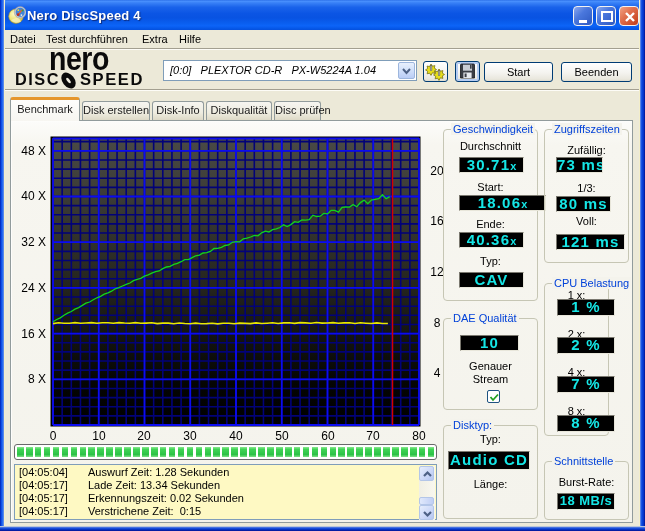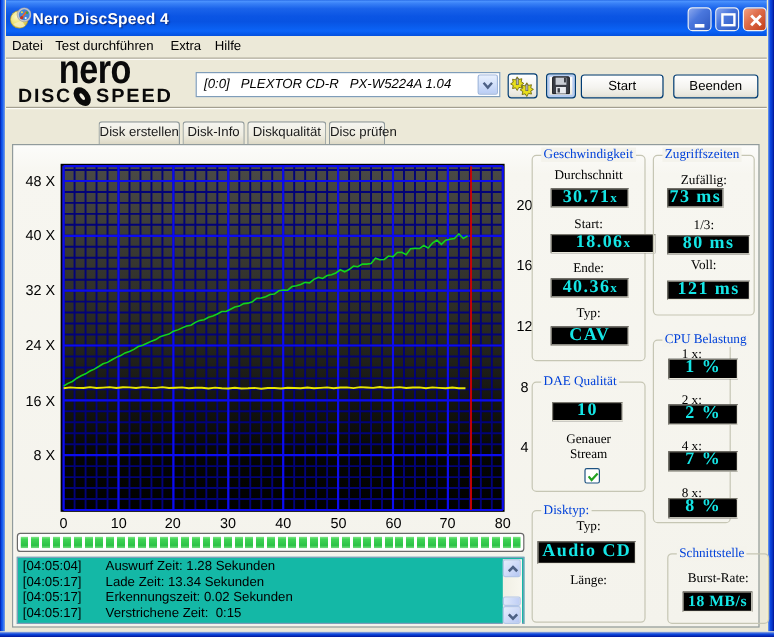--- a/index.html
+++ b/index.html
@@ -47,36 +47,36 @@
   text-align:center; font-size:11px; color:#1a1a1a; }
 #tab0 { left:10px; top:97px; width:70px; height:24px; background:linear-gradient(180deg,#fdfdfc 0%,#f7f6f1 100%);
   border-top:3px solid #e5962c; padding-top:3px; z-index:5; }
 .tabi { top:101px; height:19px; background:linear-gradient(180deg,#f6f5f0 0%,#eeece0 60%,#ddd9c6 100%); padding-top:2px; }
 #tab1 { left:82px; width:68px; } #tab2 { left:152px; width:52px; } #tab3 { left:206px; width:66px; } #tab4 { left:274px; width:47px;text-align:right; }
 
 #page { position:absolute; left:10px; top:120px; width:623px; height:403px; border:1px solid #919b9c;
   background:linear-gradient(180deg,#fcfcfa 0%,#f7f6f0 6%,#f4f3ec 100%);
   box-shadow:inset 1px 1px 0 #fdfdfb; }
 
-.grp { position:absolute; z-index:2; border:1px solid #c6c6b4; border-radius:4px;font-family:Liberation Serif, serif; }
+.grp { position:absolute; z-index:2; border:1px solid #c6c6b4; border-radius:4px; }
 .grp .gt { position:absolute; left:7px; top:-7px; background:#f4f3ec; padding:0 2px; color:#0041d9; font-size:11px; white-space:nowrap; }
 .lbl { position:absolute; width:100%; text-align:center; font-size:11px; color:#000; }
 .lcd { position:absolute; background:#000; border:1px solid; border-color:#7a786f #e8e6da #e8e6da #7a786f;
   color:#15e6e6; font-weight:bold; font-size:15px; line-height:13px; text-align:center; letter-spacing:1.2px; white-space:nowrap; overflow:hidden; }
 .lcd small { font-size:11px; letter-spacing:0; }
 
 #cbx { position:absolute; z-index:3; left:487px; top:390px; width:13px; height:13px; background:#fff; border:1px solid #1d5281; border-radius:2px; }
 
 #prog { position:absolute; z-index:2; left:14px; top:444px; width:423px; height:16px; border:1px solid #696969; border-radius:3px;
   background:#fff; padding:2px 2px; }
 #prog .blocks { width:100%; height:100%;
   background:linear-gradient(180deg,#8ae98f 0%,#3fd354 25%,#2cc246 75%,#7ce085 100%);
   -webkit-mask:repeating-linear-gradient(90deg,#000 0 6.6px,transparent 6.6px 8.93px); }
 
-#list { position:absolute; z-index:2; left:14px; top:464px; width:423px; height:56px; background:#14b8a6; border:1px solid #7f9db9; }
+#list { position:absolute; z-index:2; left:14px; top:464px; width:423px; height:56px; background:#fef9c3; border:1px solid #7f9db9; }
 #list .row { position:absolute; left:4px; font-size:11px; color:#000; white-space:pre; }
 #sb { position:absolute; right:1px; top:1px; width:16px; height:54px; background:linear-gradient(90deg,#f0efe4,#f8f7ef); }
 .sbtn { position:absolute; left:0px; width:15px; height:15px; border-radius:2px; border:1px solid #b3c6e8;
   background:linear-gradient(135deg,#e6eefc 0%,#cdd9f8 55%,#b4c6f2 100%); }
 #sthumb { position:absolute; left:0px; top:31px; width:15px; height:8px; border-radius:2px; border:1px solid #b3c6e8;
   background:linear-gradient(90deg,#e0e9fb,#c0cff5); }
 </style></head>
 <body>
 <div id="win">
   <div id="title">
@@ -155,20 +155,21 @@
           <path d="M0.5 1.5 Q0.5 0.5 1.5 0.5 L13.5 0.5 Q14.5 0.5 14.5 1.5 L14.5 14.5 L0.5 14.5 Z" fill="#3a3d45" stroke="#17181c" stroke-width="0.8"></path>
     <rect x="3" y="1.2" width="9" height="6" fill="#c9cdd4"></rect>
           <rect x="10" y="1.2" width="1.6" height="4" fill="#3a3d45"></rect>
     <rect x="3.4" y="9" width="8.2" height="5.5" fill="#e8eaee"></rect>
           <rect x="4.6" y="10" width="2" height="3.6" fill="#3a3d45"></rect>
         </g>
   </svg></div>
   <div class="xpbtn" id="bend">Beenden</div>
   <div class="xpbtn" id="bstart">Start</div>
 
+  <div class="tab" id="tab0">Benchmark</div>
   <div class="tab tabi" id="tab1">Disk erstellen</div>
   <div class="tab tabi" id="tab2">Disk-Info</div>
   <div class="tab tabi" id="tab3">Diskqualität</div>
   <div class="tab tabi" id="tab4">Disc prüfen</div>
   <div id="page"></div>
 
   <svg id="chart" width="645" height="531" viewBox="0 0 645 531" style="position:absolute;left:0;top:0;pointer-events:none;z-index:2">
 <defs>
 <linearGradient id="plotbg" x1="0" y1="0" x2="0" y2="1">
 <stop offset="0" stop-color="#4a4a46"></stop>
@@ -231,36 +232,36 @@
     <span class="gt">Disktyp:</span>
     <div class="lbl" style="top:7px">Typ:</div>
     <div class="lcd" style="left:4px;top:25px;width:82px;height:19px;padding-top:1px;">Audio CD</div>
     <div class="lbl" style="top:52px">Länge:</div>
   </div>
   <div class="grp" style="left:544px;top:129px;width:85px;height:134px;">
     <span class="gt">Zugriffszeiten</span>
     <div class="lbl" style="top:14px">Zufällig:</div>
     <div class="lcd" style="left:11px;top:27px;width:47px;height:16px;">73 ms</div>
     <div class="lbl" style="top:52px">1/3:</div>
-    <div class="lcd" style="left:11px;top:66px;width:69px;height:16px;">80 ms</div>
+    <div class="lcd" style="left:11px;top:66px;width:55px;height:16px;">80 ms</div>
     <div class="lbl" style="top:85px">Voll:</div>
     <div class="lcd" style="left:11px;top:104px;width:69px;height:16px;">121 ms</div>
   </div>
   <div class="grp" style="left:544px;top:283px;width:65px;height:153px;">
     <span class="gt">CPU Belastung</span>
     <div class="lbl" style="top:5px">1 x:</div>
     <div class="lcd" style="left:12px;top:15px;width:58px;height:17px;">1 %</div>
     <div class="lbl" style="top:44px">2 x:</div>
     <div class="lcd" style="left:12px;top:53px;width:58px;height:17px;">2 %</div>
     <div class="lbl" style="top:82px">4 x:</div>
     <div class="lcd" style="left:12px;top:92px;width:58px;height:17px;">7 %</div>
     <div class="lbl" style="top:121px">8 x:</div>
     <div class="lcd" style="left:12px;top:131px;width:58px;height:17px;">8 %</div>
   </div>
-  <div class="grp" style="left:544px;top:461px;width:85px;height:59px;margin-left:12px;">
+  <div class="grp" style="left:544px;top:461px;width:85px;height:59px;">
     <span class="gt">Schnittstelle</span>
     <div class="lbl" style="top:14px">Burst-Rate:</div>
     <div class="lcd" style="left:12px;top:31px;width:58px;height:17px;font-size:13px;letter-spacing:0.5px;line-height:14px;">18 MB/s</div>
   </div>
 
   <div id="prog">
       <div class="blocks"></div>
     </div>
   <div id="list">
     <div class="row" style="top:1px">[04:05:04]<span style="position:absolute;left:69px;white-space:pre">Auswurf Zeit: 1.28 Sekunden</span></div>

